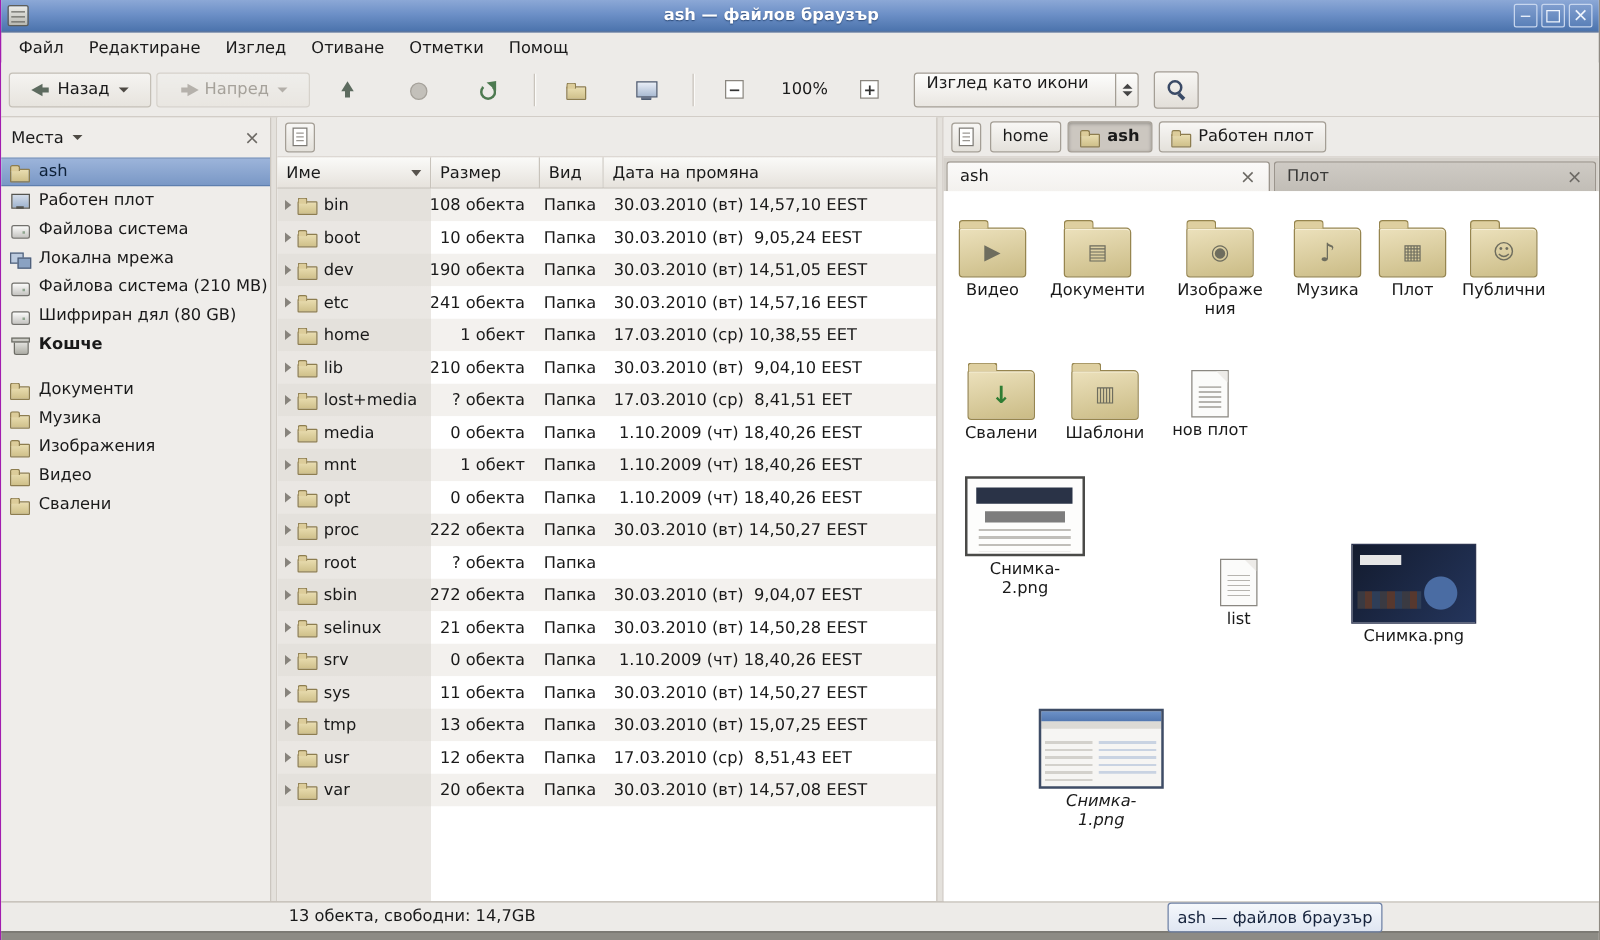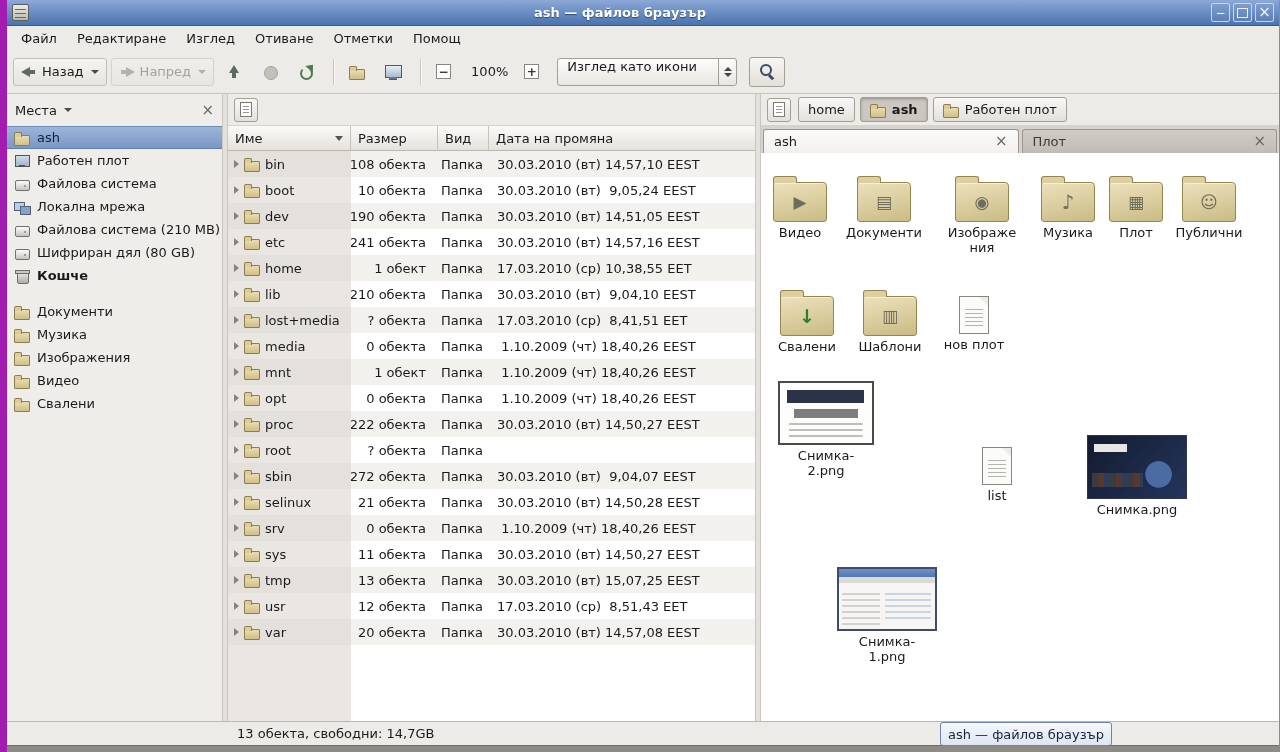--- a/index.html
+++ b/index.html
@@ -1,21 +1,21 @@
 <!DOCTYPE html>
 <html><head>
 <meta charset="utf-8">
 <style>
   * { margin:0; padding:0; box-sizing:border-box; }
   body {
     width:1280px; height:752px; overflow:hidden;
     font-family:"DejaVu Sans","Liberation Sans",sans-serif;
     font-size:13px; color:#1a1a1a; background:#edebe8;
   }
-  .window { width:100%; height:100%; display:flex; flex-direction:column; position:relative; border-left:7px solid #a21caf; border-right:1px solid #8f8a82; }
+  .window { width:100%; height:100%; display:flex; flex-direction:column; position:relative; border-left:1px solid #a21caf; border-right:1px solid #8f8a82; }
 
   
   .titlebar { height:26px; flex:none; display:flex; align-items:center; padding:0 5px; gap:4px;
     background:linear-gradient(#8fa6d6 0%, #6d90c7 45%, #4b73ac 100%);
     background:linear-gradient(#8ca8d6 0%, #6d90c7 45%, #4b73ac 100%);
     border-bottom:1px solid #39598c; }
   .win-icon { width:17px; height:17px; border:1px solid #5e5e58; border-radius:2px;
     background:linear-gradient(#ececе8,#b9b9b2); background:linear-gradient(#ececе8,#b9b9b2);
     background:linear-gradient(#ecece8,#b9b9b2); position:relative; flex:none; }
   .win-icon::before { content:""; position:absolute; left:2px; right:2px; top:4px; height:1px;
@@ -29,21 +29,21 @@
   .wb-max::before { content:""; width:9px; height:8px; border:1px solid #eef4fd; display:block; }
   .wb-close::before { content:"×"; font-size:15px; }
 
   
   .menubar { height:24px; flex:none; display:flex; align-items:center; padding-left:4px; }
   .menu-item { padding:3px 10px; cursor:default; }
 
   
   .toolbar { height:44px; flex:none; display:flex; align-items:center; padding:0 6px;
     border-bottom:1px solid #c9c4bc; background:#edebe8; }
-  .tbtn { display:flex; align-items:center; gap:5px; padding:5px 7px; border-radius:3px;
+  .tbtn { display:flex; align-items:center; gap:5px; padding:5px 17px; border-radius:3px;
     border:1px solid #c4bfb6; background:linear-gradient(#f5f4f1,#e7e4de); margin-right:4px; }
   .tbtn.flat { border-color:transparent; background:none; }
   .tbtn.disabled { color:#a6a29b; border-color:#d6d2cb; background:linear-gradient(#efeeeb,#e9e6e1); }
   .caret { width:0; height:0; border-top:4px solid #4e4a44; border-left:4px solid transparent; border-right:4px solid transparent; margin-left:2px; }
   .disabled .caret { border-top-color:#b3afa9; }
   .tsep { width:1px; height:26px; background:#c9c4bc; box-shadow:1px 0 0 #fbfaf8; margin:0 7px; flex:none; }
   .zoom-label { padding:0 8px; }
   .combo { display:flex; align-items:flex-start; height:28px; width:180px; margin-left:6px;
     border:1px solid #a49e95; border-radius:3px; background:linear-gradient(#fdfdfc,#e9e6e1); padding-left:9px; }
   .combo-label { flex:1; }
@@ -684,21 +684,21 @@
             <span class="ico-file"></span>
 
             <span class="ivlabel">list</span>
           </div>
           <div class="ivitem" data-type="thumb-dark" style="left: 324px; top: 282px; width: 104px;">
 
             <span class="ico-thumb-dark"></span>
 
             <span class="ivlabel">Снимка.png</span>
           </div>
-          <div class="ivitem" data-type="thumb-window" style="left: 82px; top: 414px; width: 88px;">
+          <div class="ivitem" data-type="thumb-window" style="left: 82px; top: 414px; width: 88px; font-style: italic;">
 
             <span class="ico-thumb-window"></span>
             <span class="ivlabel">Снимка-1.png</span>
           </div>
         </div>
     </div>
   </div>
 
   <div class="statusbar">
     <span>13 обекта, свободни: 14,7GB</span>

